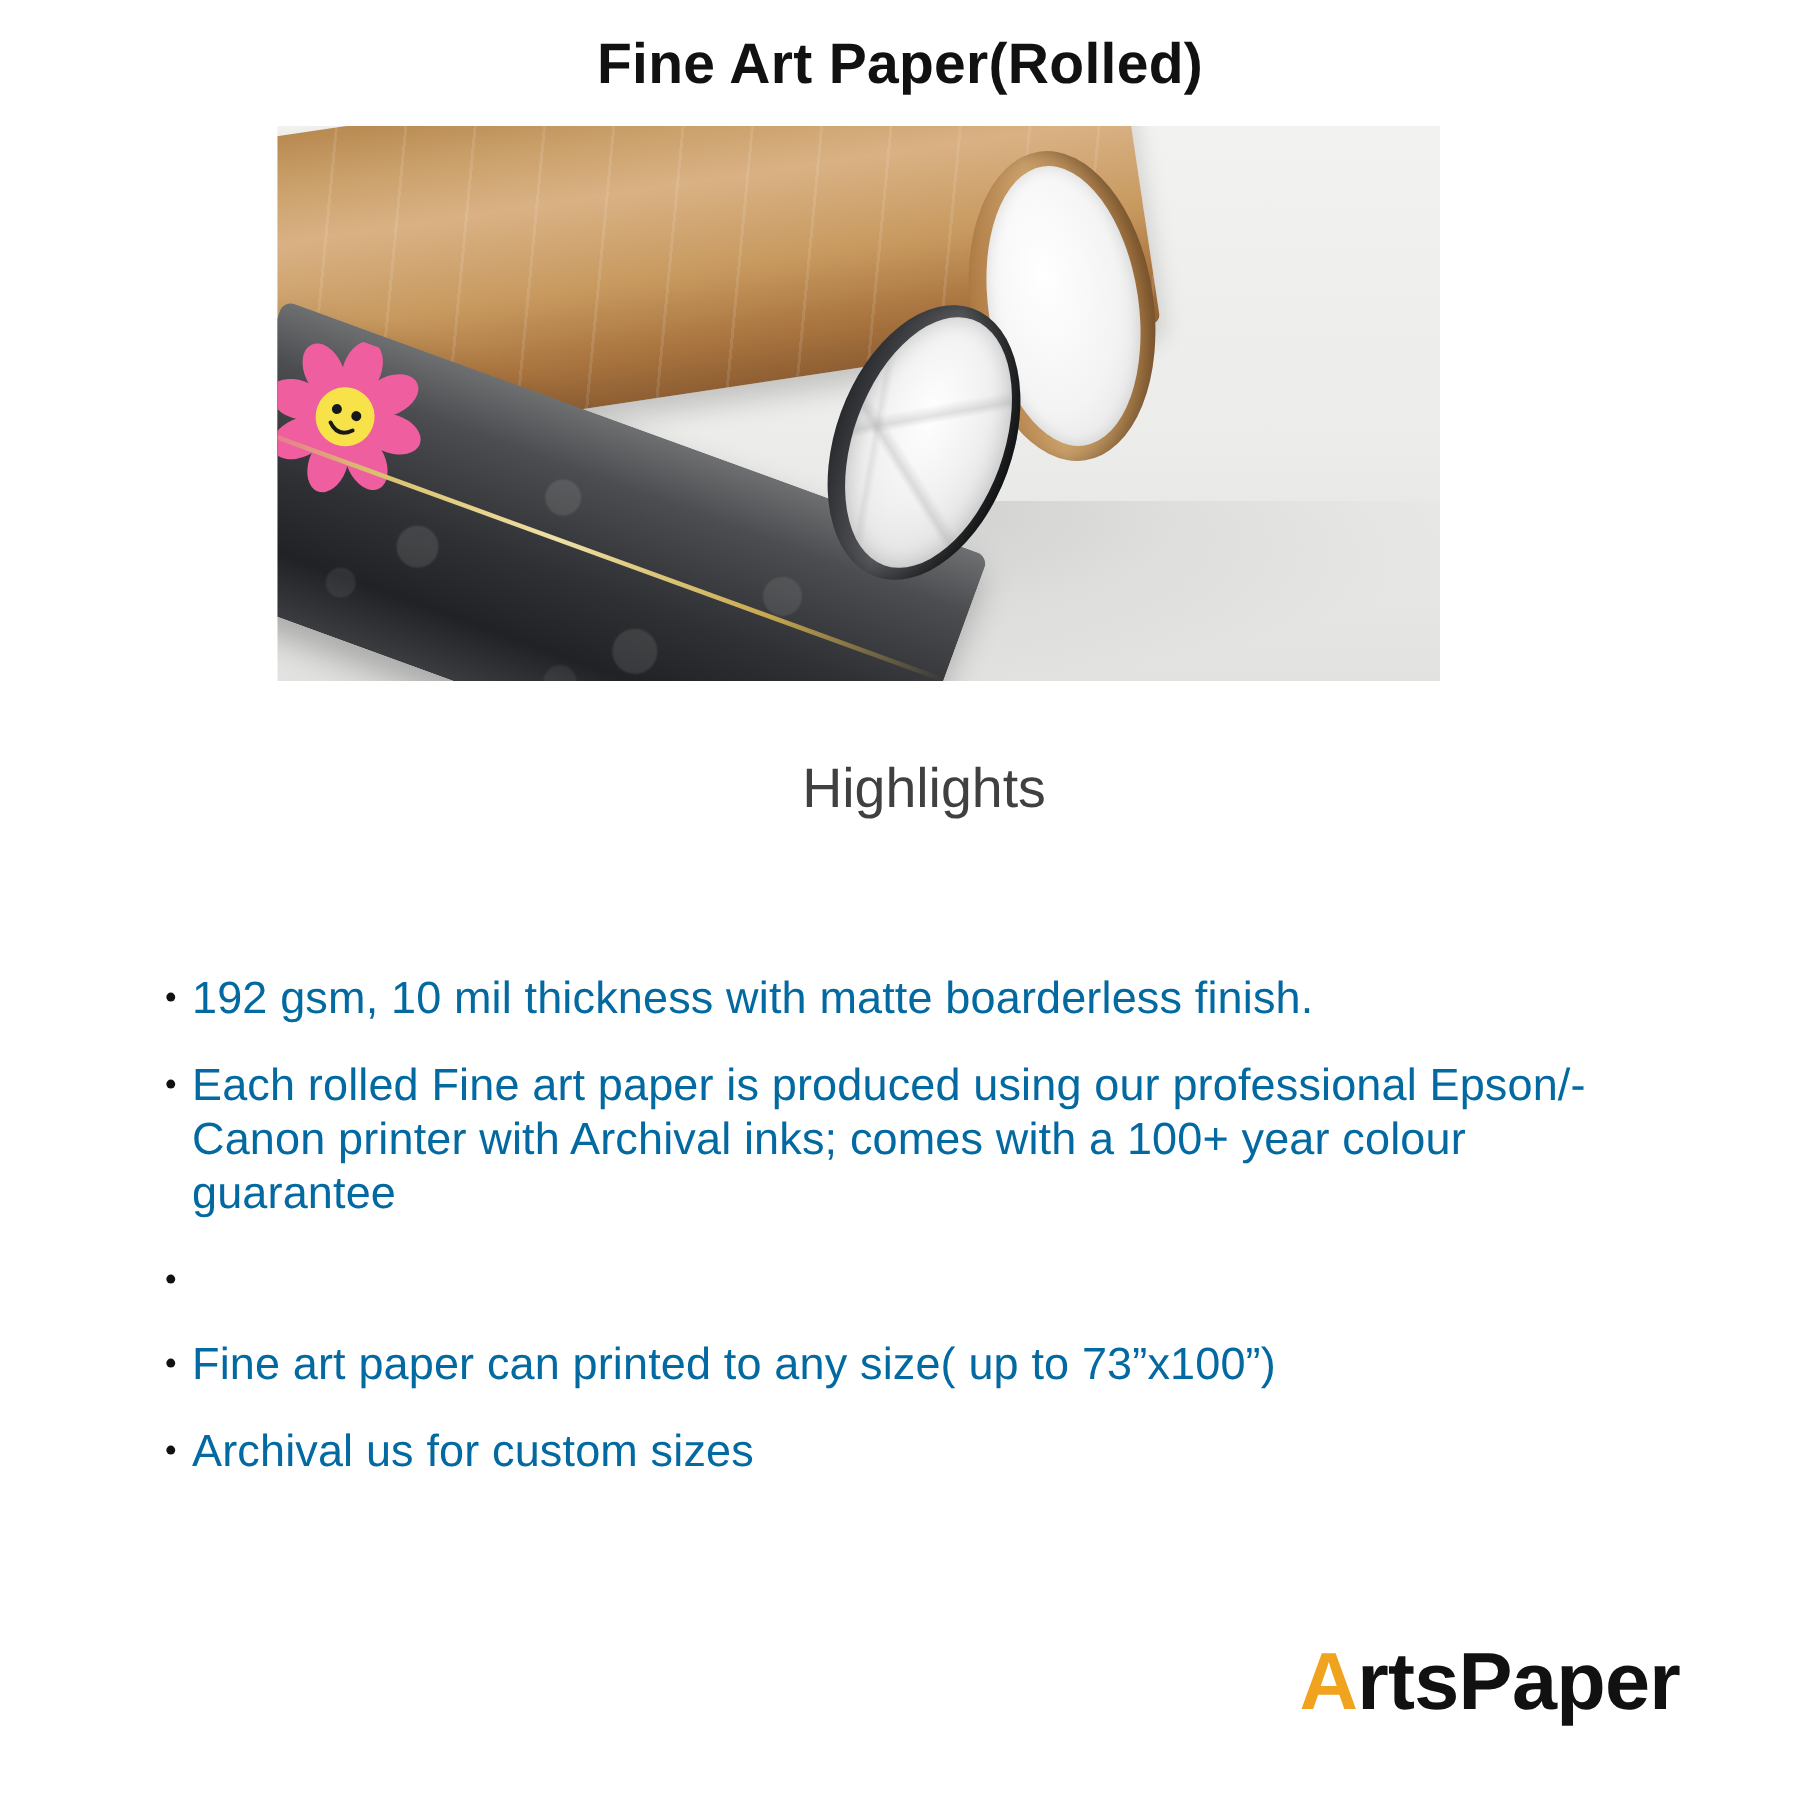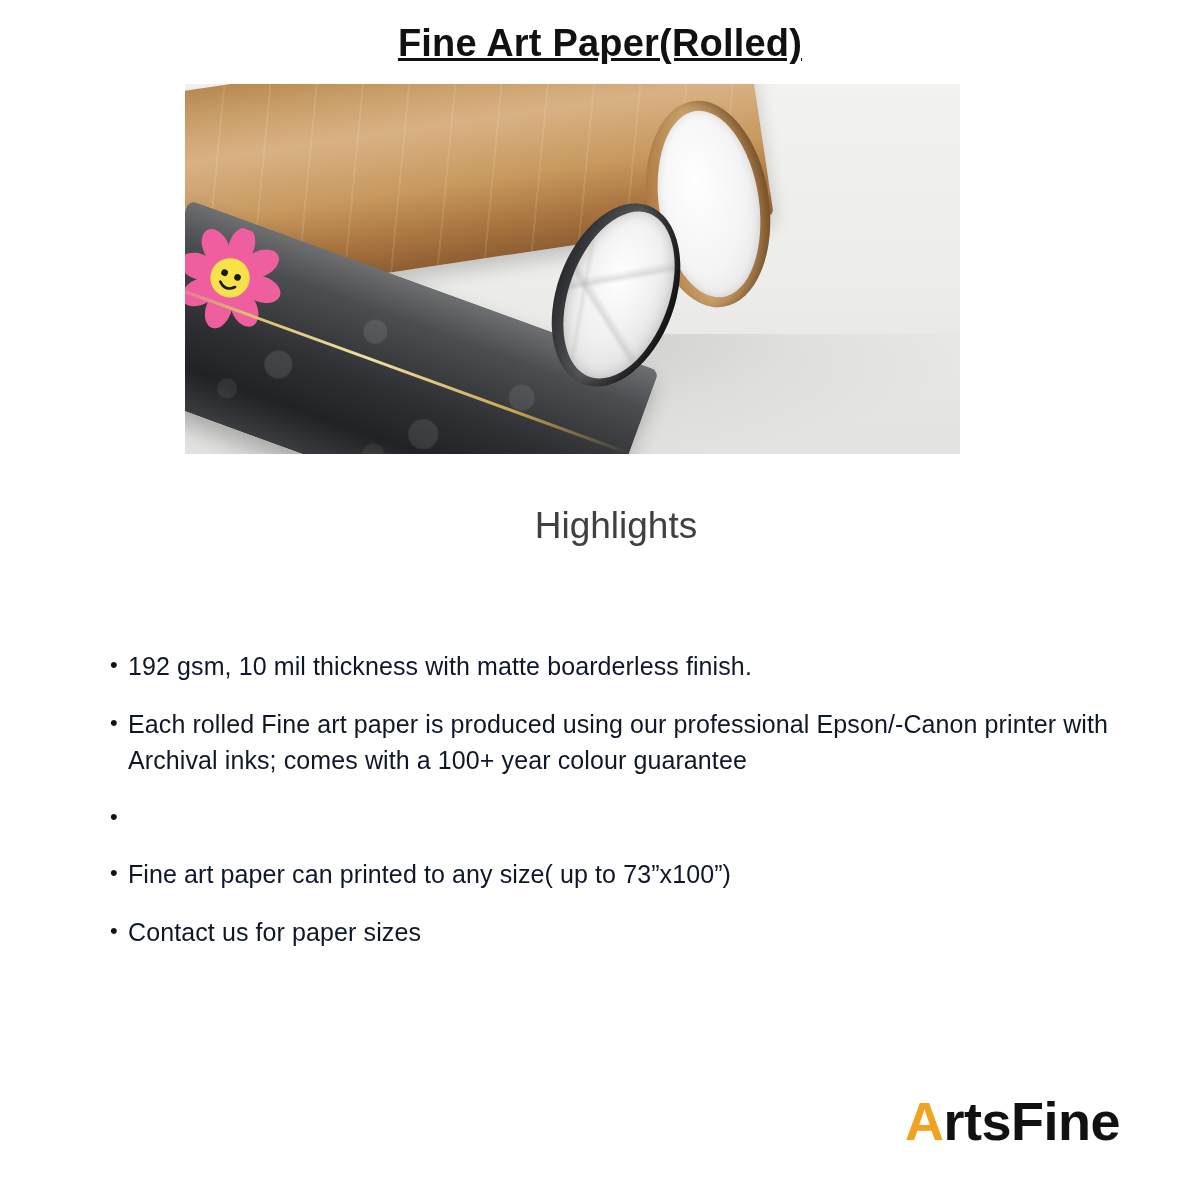--- a/index.html
+++ b/index.html
@@ -14,21 +14,20 @@
     color: #111111;
     overflow: hidden;
     position: relative;
   }
 
   .page {
     position: relative;
     width: 1200px;
     height: 1200px;
     box-sizing: border-box;
-    text-decoration: underline;
   }
 
   .title {
     text-align: center;
     font-size: 38px;
     font-weight: 700;
     letter-spacing: 0.2px;
     padding-top: 22px;
     color: #111111;
   }
@@ -217,23 +216,23 @@
     margin-bottom: 22px;
   }
   .bullet .dot {
     width: 18px;
     flex: 0 0 18px;
     font-size: 22px;
     line-height: 34px;
     color: #111111;
   }
   .bullet .text {
-    font-size: 25px;
+    font-size: 30px;
     line-height: 36px;
-    color: #0f172a;
+    color: #0369a1;
     letter-spacing: 0.1px;
   }
 
   
   .brand {
     position: absolute;
     right: 80px;
     bottom: 48px;
     display: flex;
     align-items: center;
@@ -300,23 +299,23 @@
     </div>
     <div class="bullet">
       <div class="dot">•</div>
     </div>
     <div class="bullet">
       <div class="dot">•</div>
       <div class="text">Fine art paper can printed to any size( up to 73”x100”)</div>
     </div>
     <div class="bullet">
       <div class="dot">•</div>
-      <div class="text">Contact us for paper sizes</div>
+      <div class="text">Archival us for custom sizes</div>
     </div>
   </div>
 
   <div class="brand">
     <span class="a-mark">A</span>
     <span>rts</span>
-    <span>Fine</span>
+    <span>Paper</span>
   </div>
 
 </div>
 
 </body></html>

